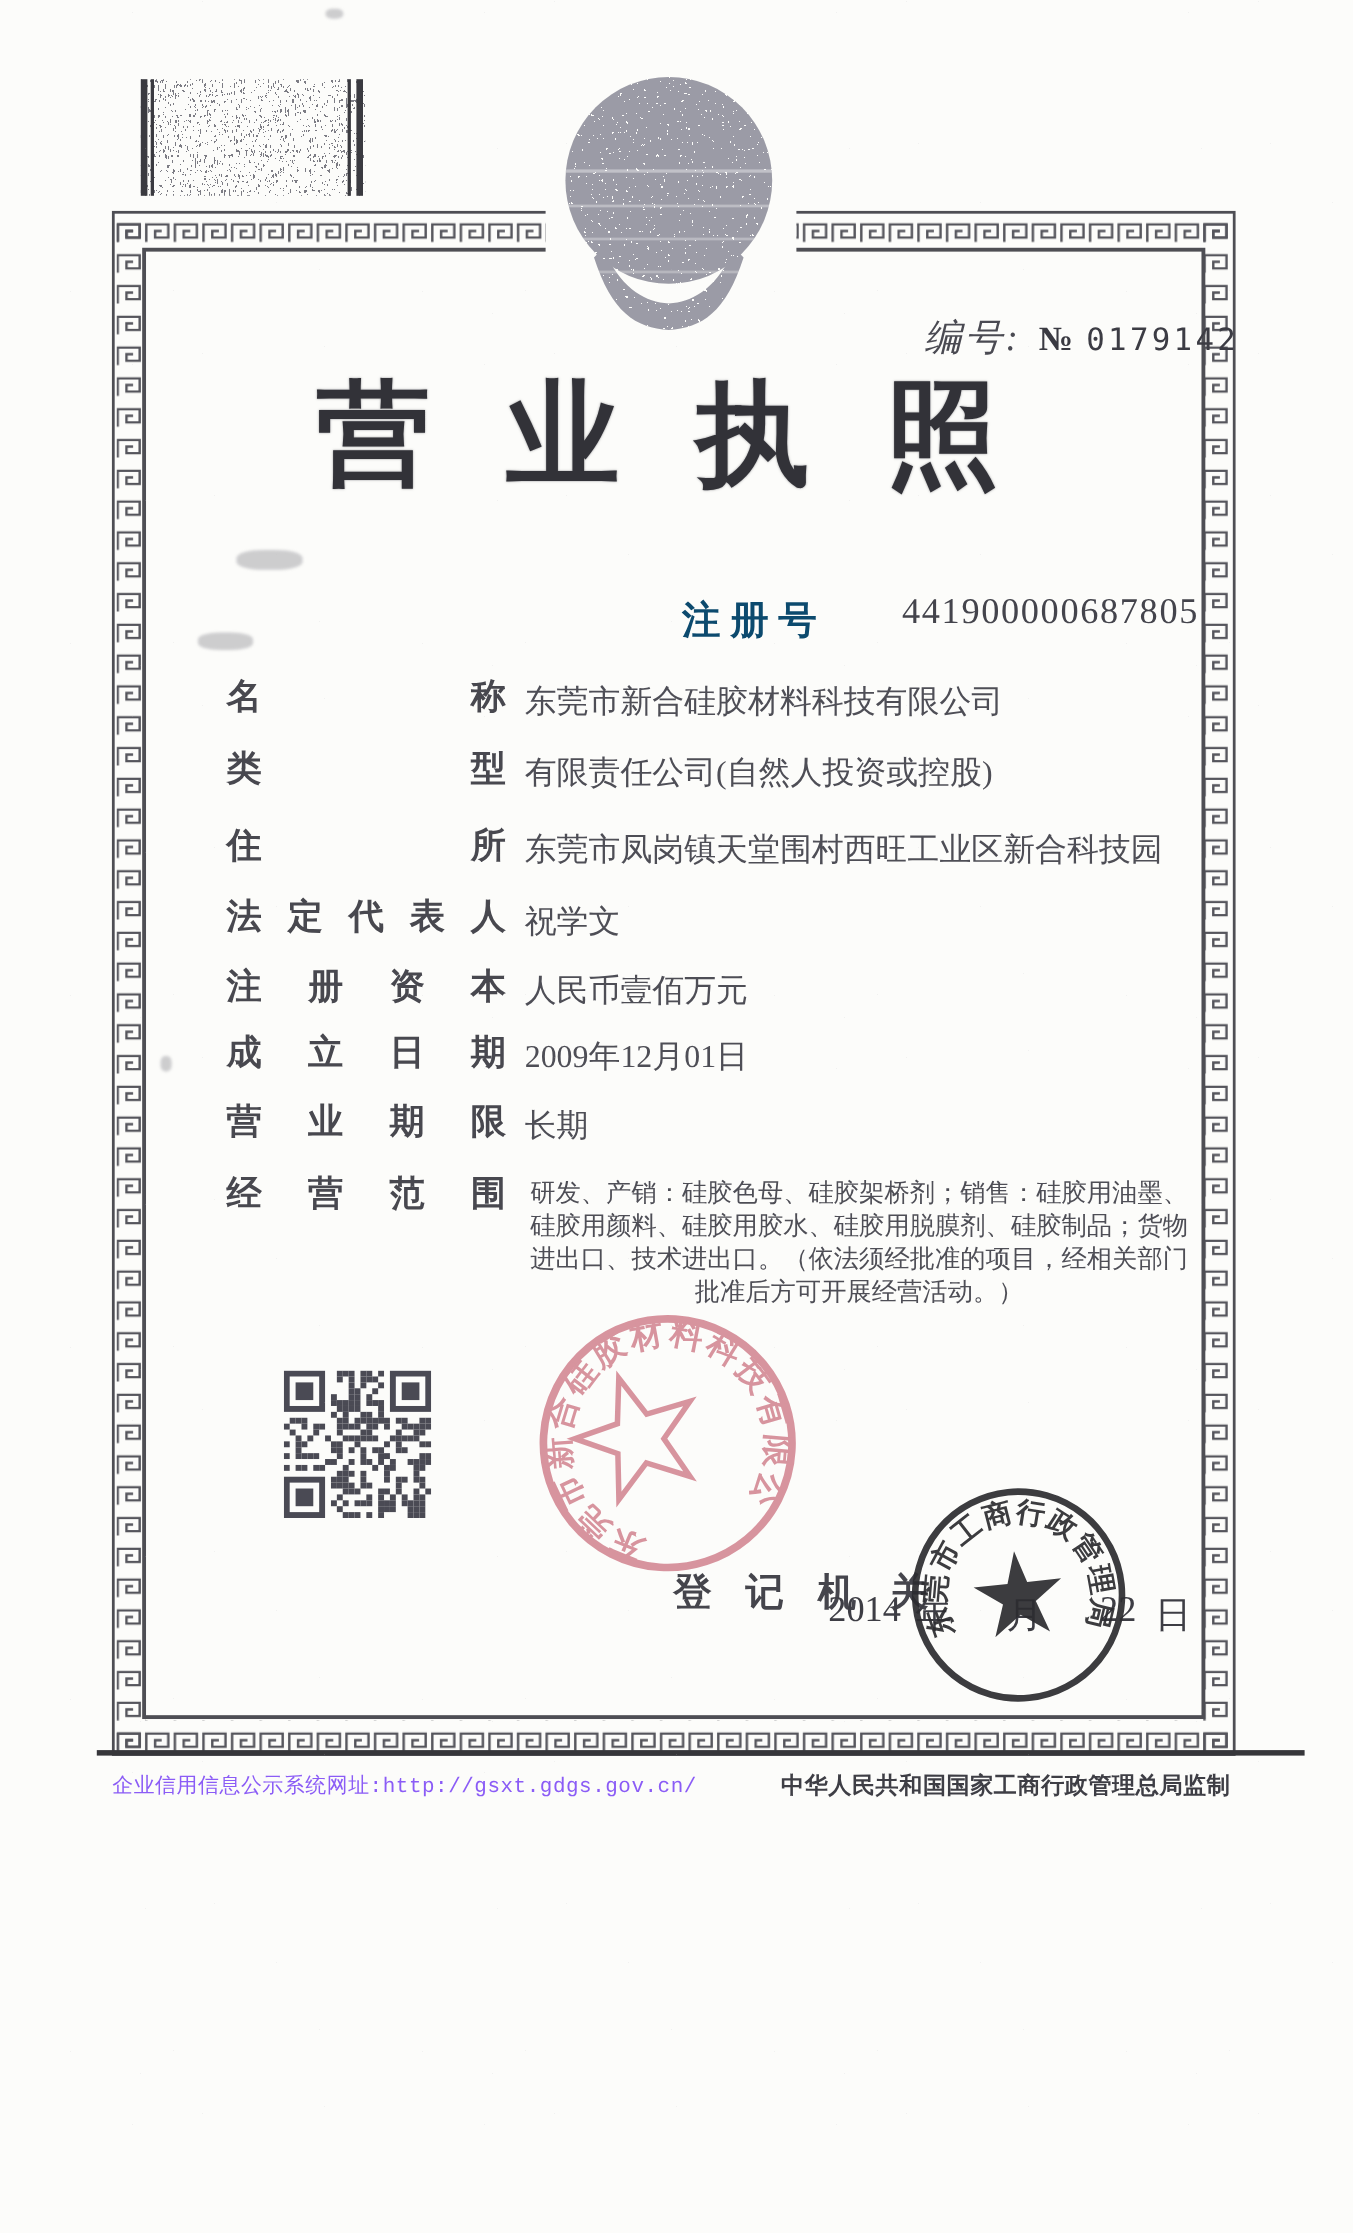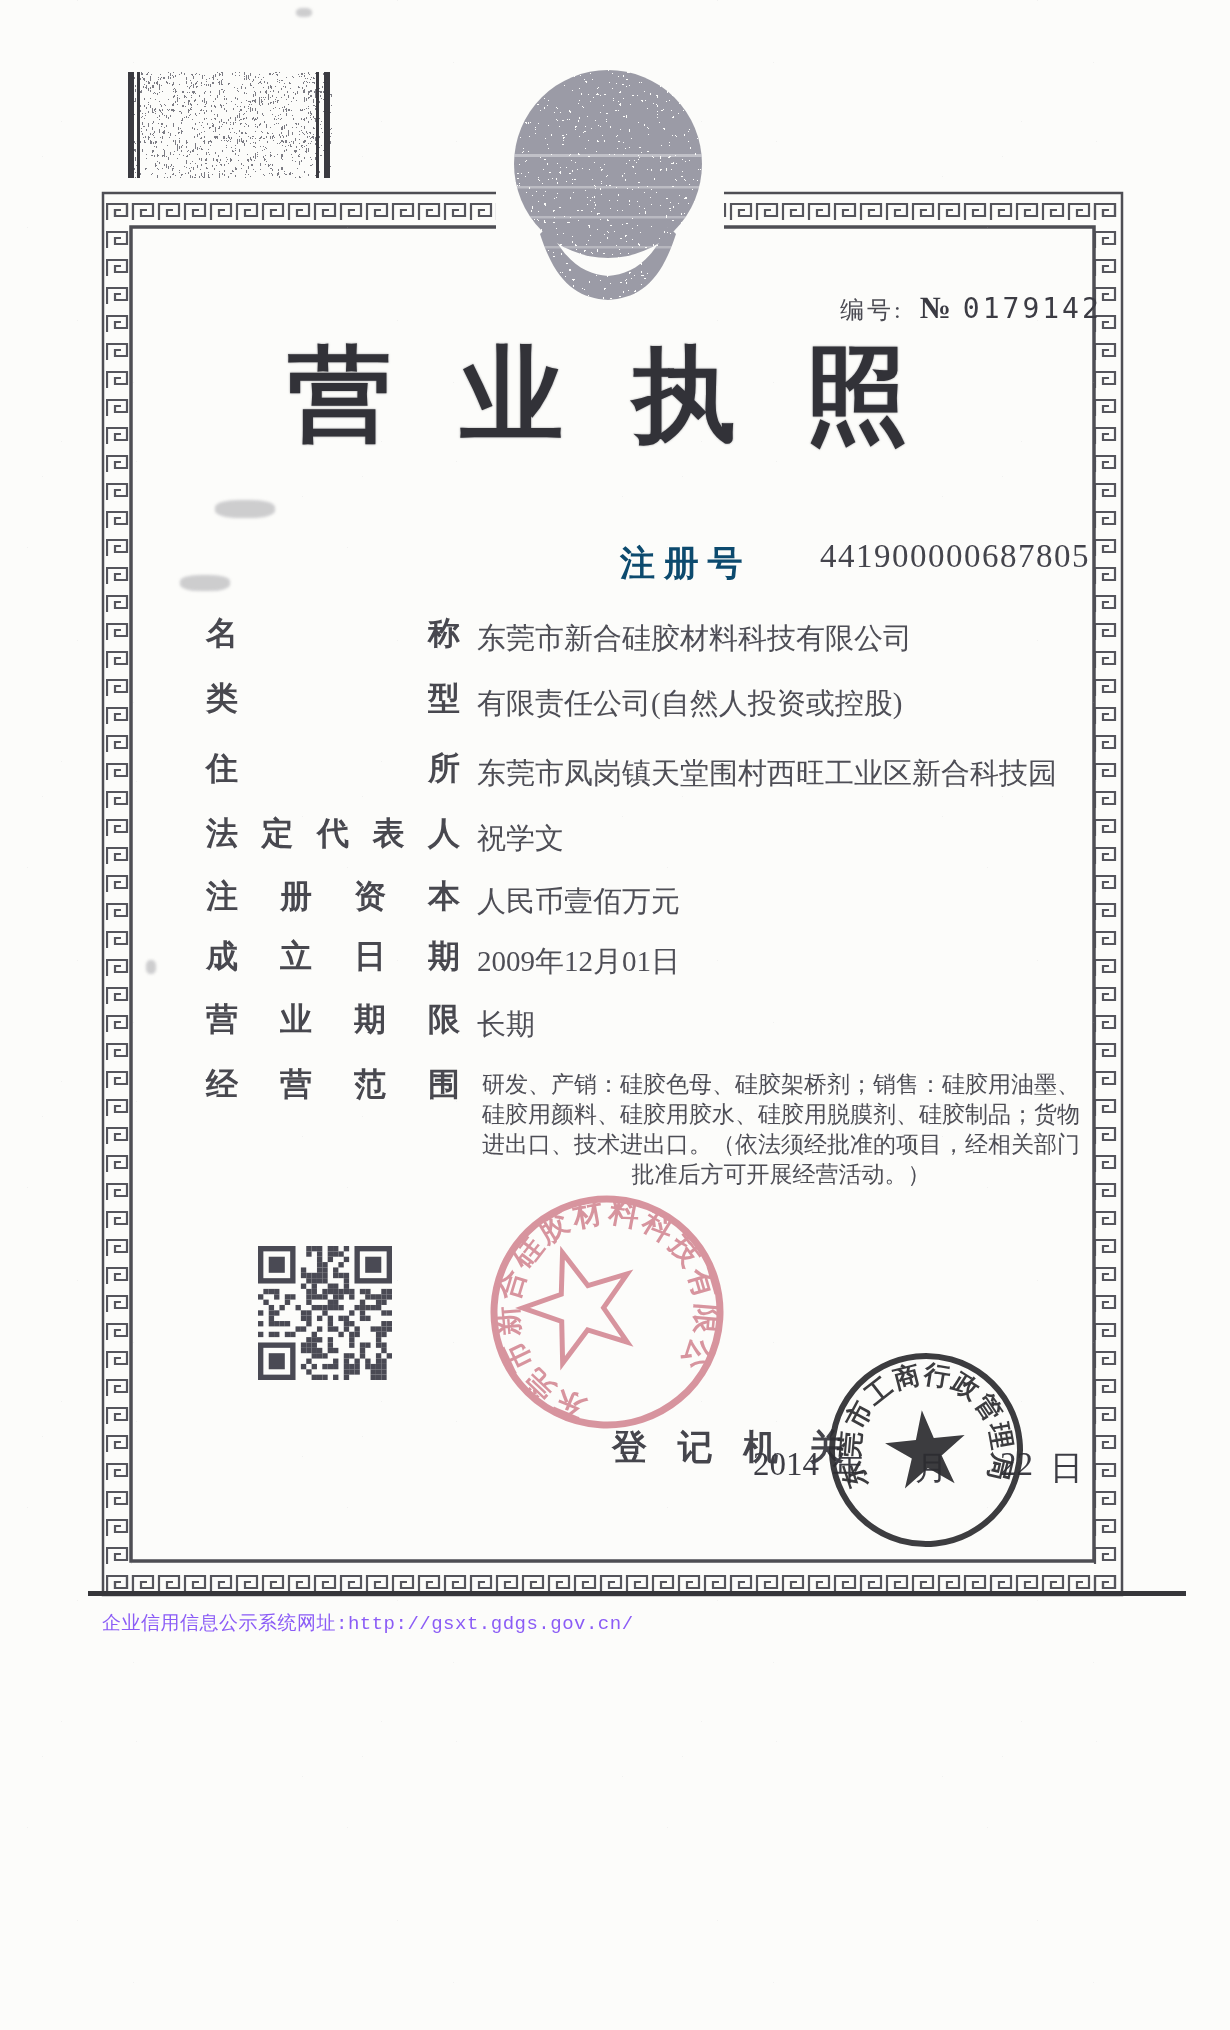--- a/index.html
+++ b/index.html
@@ -1,21 +1,21 @@
 <!DOCTYPE html>
 <html><head>
 <meta charset="utf-8">
 <style>
   html,body{margin:0;padding:0;}
   body{width:1230px;height:2030px;background:#ffffff;font-family:"Liberation Serif",serif;}
   .page{position:relative;width:1230px;height:2030px;background:#fcfcfa;overflow:hidden;}
   .abs{position:absolute;}
   .layer{position:absolute;left:0;top:0;pointer-events:none;}
   .serial-row{top:248px;left:840px;display:flex;align-items:baseline;z-index:2;}
-  .serial-label{font-size:24px;color:#4a4a52;letter-spacing:3px;}
+  .serial-label{font-size:34px;color:#4a4a52;letter-spacing:3px;font-style:italic;}
   .serial-sym{font-size:31px;font-weight:bold;margin-left:16px;color:#3a3a42;}
   .serial-num{font-size:28px;font-family:"DejaVu Sans Mono",monospace;letter-spacing:3px;margin-left:12px;color:#3c3c44;margin-top:44px;}
   .title-row{top:338px;left:288px;width:620px;display:flex;justify-content:space-between;z-index:2;}
   .title-char{font-family:"Liberation Sans",sans-serif;font-weight:900;font-size:103px;line-height:1.1;color:#323238;text-shadow:0 0 2px rgba(50,50,56,.55);}
   .reg-row{top:538px;left:620px;z-index:2;}
   .reg-label{position:absolute;left:0;top:2px;width:158px;font-size:35px;font-weight:600;color:#0c4a6e;white-space:nowrap;}
   .reg-num{position:absolute;left:172px;top:0;font-size:33px;letter-spacing:1.5px;color:#44444c;white-space:nowrap;margin-left:28px;}
   .frow{position:absolute;left:0;top:0;width:1230px;z-index:2;}
   .flabel{position:absolute;left:206px;width:254px;font-size:32px;font-weight:600;color:#48484f;
           text-align:justify;text-align-last:justify;text-justify:inter-character;line-height:1.15;}
@@ -152,20 +152,21 @@
   </div>
 
   <div class="abs registrar">登 记 机 关</div>
   <span class="date-token" style="left:753px;">2014</span>
   <span class="date-token" style="left:832px;">年</span>
   <span class="date-token" style="left:915px;">月</span>
   <span class="date-token" style="left:1000px;">22</span>
   <span class="date-token" style="left:1050px;">日</span>
 
   <div class="abs footer-left">企业信用信息公示系统网址:http://gsxt.gdgs.gov.cn/</div>
+  <div class="abs footer-right">中华人民共和国国家工商行政管理总局监制</div>
 
   <div class="abs qr-box">
     <svg id="qr-svg" width="134" height="134" viewBox="0 0 150 150">
         <g id="qr-g">
           <rect x="54" y="0" width="6" height="6" fill="#4a4a54"></rect>
           <rect x="60" y="0" width="6" height="6" fill="#4a4a54"></rect>
           <rect x="66" y="0" width="6" height="6" fill="#4a4a54"></rect>
           <rect x="78" y="0" width="6" height="6" fill="#4a4a54"></rect>
           <rect x="84" y="0" width="6" height="6" fill="#4a4a54"></rect>
           <rect x="96" y="0" width="6" height="6" fill="#4a4a54"></rect>

